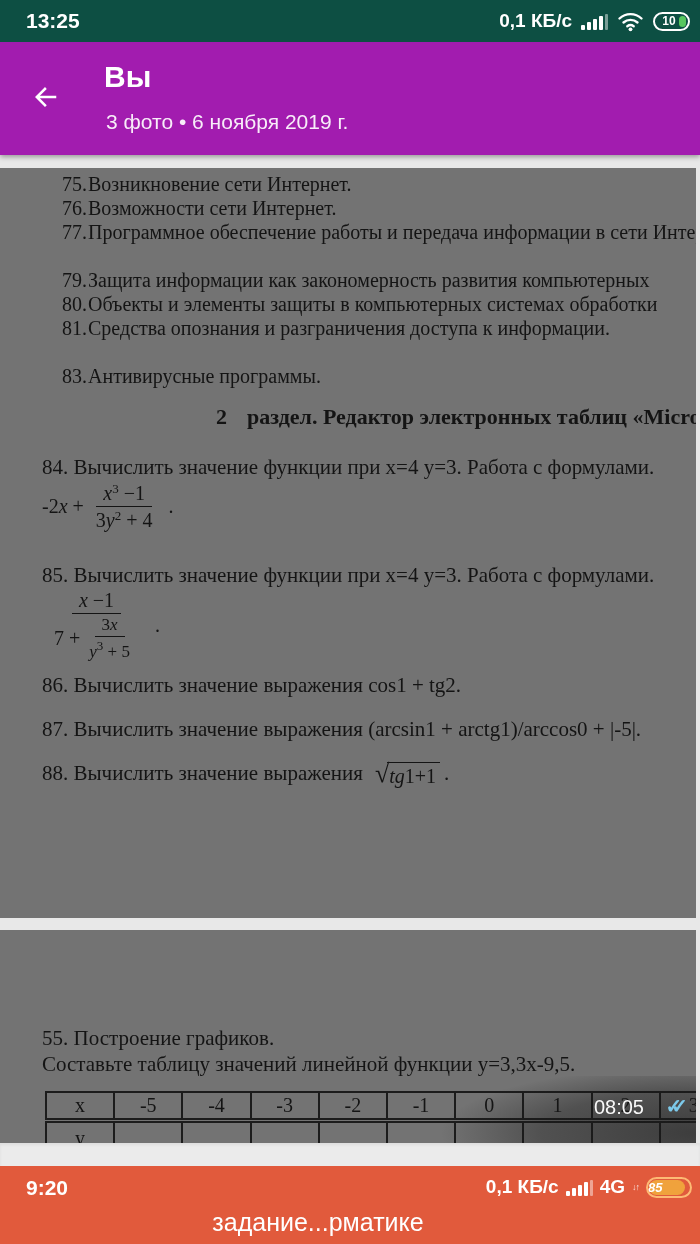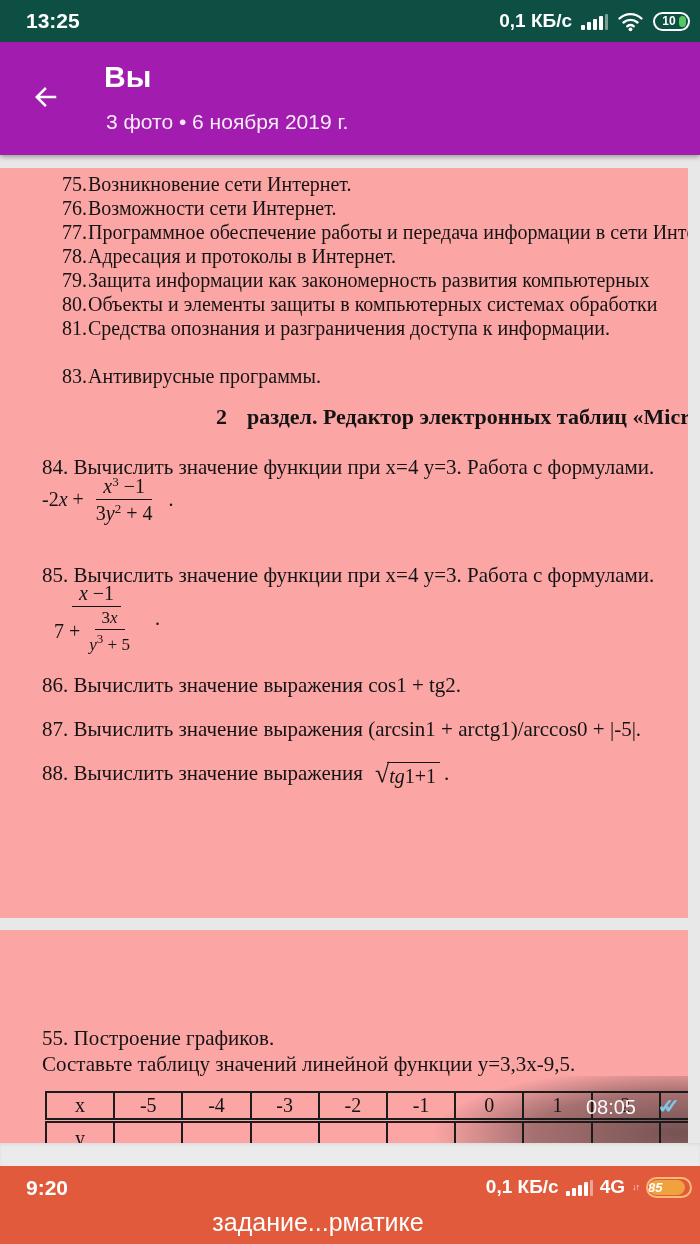--- a/index.html
+++ b/index.html
@@ -32,21 +32,21 @@
   .back-btn{position:absolute;left:28px;top:38px;width:34px;height:34px;display:flex;align-items:center;justify-content:center;}
   .hdr-title{position:absolute;left:104px;top:18px;color:#fff;font-size:30px;font-weight:700;}
   .hdr-sub{position:absolute;left:106px;top:68px;color:rgba(255,255,255,.92);font-size:21px;}
 
   
   .gap{position:absolute;left:0;right:0;background:#e8e8e8;}
   .gap1{top:155px;height:13px;}
   .gap2{top:918px;height:12px;}
   .gap3{top:1143px;height:23px;background:#ebebeb;box-shadow:inset 0 2px 3px rgba(0,0,0,.06);}
 
-  .page{position:absolute;left:0;right:12px;background:#fca5a5;overflow:hidden;
+  .page{position:absolute;left:0;right:4px;background:#737373;overflow:hidden;
         font-family:"Liberation Serif","DejaVu Serif",serif;color:#141414;}
   .page1{top:168px;height:750px;}
   .page2{top:930px;height:213px;}
 
   .li{position:absolute;left:0;width:100%;white-space:nowrap;font-size:20px;line-height:24px;}
   .li .num{display:inline-block;margin-left:62px;width:26px;}
   .li1{top:4px}.li2{top:28px}.li3{top:52px}.li4{top:76px}.li5{top:100px}
   .li6{top:124px}.li7{top:148px}.li8{top:172px}.li9{top:196px}
 
   .section-head{position:absolute;top:236px;left:216px;white-space:nowrap;font-size:22px;font-weight:700;}
@@ -54,21 +54,21 @@
 
   .qline{position:absolute;left:42px;white-space:nowrap;font-size:21px;}
   .q84{top:287px}.q85{top:395px}.q86{top:505px}.q87{top:549px}.q88{top:593px}
   .q89a{top:96px}.q89b{top:122px}
 
   .formula{position:absolute;left:42px;display:flex;align-items:center;font-size:20px;white-space:nowrap;}
   .f84{top:306px;}
   .f85{top:414px;}
   .it{font-style:italic;}
   .sup{font-size:13px;vertical-align:7px;}
-  .frac{display:inline-flex;flex-direction:column;align-items:center;margin:1px 5px;}
+  .frac{display:inline-flex;flex-direction:column;align-items:center;margin:8px 5px;}
   .frac .fnum{padding:0 7px 2px;border-bottom:1.7px solid #141414;text-align:center;line-height:1.05;}
   .frac .fden{padding:2px 7px 0;text-align:center;line-height:1.05;}
   .fden-row{display:flex;align-items:center;}
   .frac.inner{font-size:17px;margin:0 2px;}
   .dot{margin-left:4px;}
   .q88wrap{display:flex;align-items:center;}
   .sqrt{display:inline-flex;align-items:flex-start;margin-left:12px;}
   .sqrt .sign{font-size:26px;line-height:24px;}
   .sqrt .rad{border-top:1.8px solid #141414;padding:3px 4px 0 2px;margin-left:-2px;font-size:20px;line-height:20px;}
 
@@ -142,21 +142,20 @@
   </div>
 
   <div class="gap gap1"></div>
   <div class="gap gap2"></div>
   <div class="gap gap3"></div>
 
   <div class="page page1">
     <div class="li li1"><span class="num">75.</span><span>Возникновение сети Интернет.</span></div>
     <div class="li li2"><span class="num">76.</span><span>Возможности сети Интернет.</span></div>
     <div class="li li3"><span class="num">77.</span><span>Программное обеспечение работы и передача информации в сети Интернет.</span></div>
-    <div class="li li4"><span class="num">78.</span><span>Адресация и протоколы в Интернет.</span></div>
     <div class="li li5"><span class="num">79.</span><span>Защита информации как закономерность развития компьютерных</span></div>
     <div class="li li6"><span class="num">80.</span><span>Объекты и элементы защиты в компьютерных системах обработки</span></div>
     <div class="li li7"><span class="num">81.</span><span>Средства опознания и разграничения доступа к информации.</span></div>
     <div class="li li9"><span class="num">83.</span><span>Антивирусные программы.</span></div>
 
     <div class="section-head">
       <span class="snum">2</span><span>раздел. Редактор электронных таблиц «Microso</span>
     </div>
 
     <div class="qline q84">84. Вычислить значение функции при х=4 у=3. Работа с формулами.</div>

